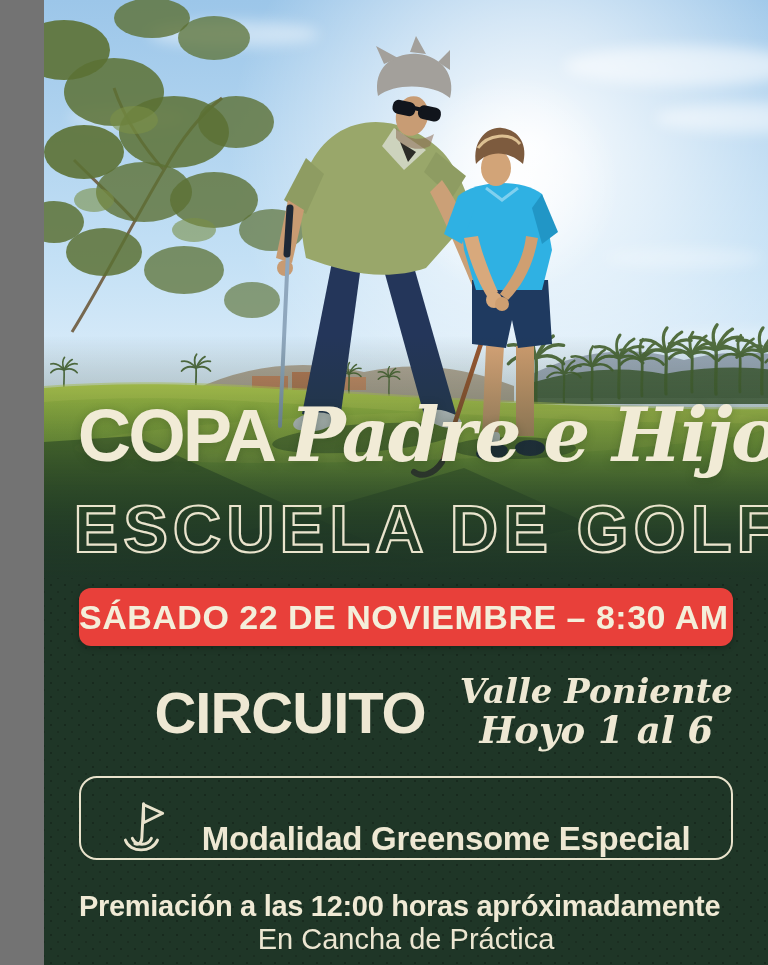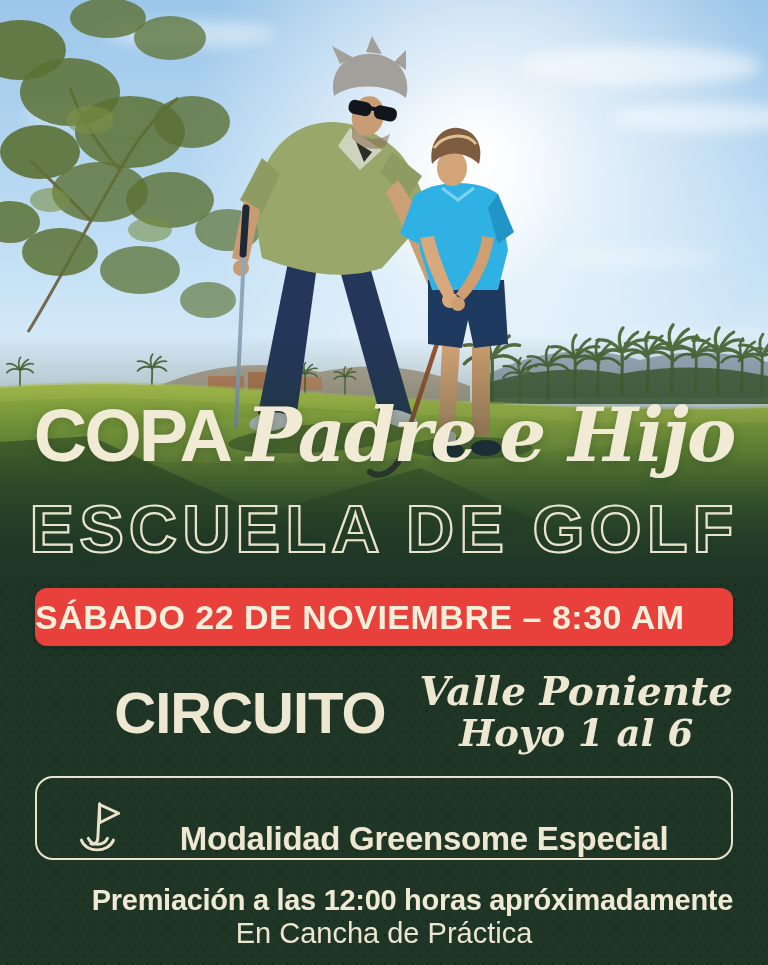--- a/index.html
+++ b/index.html
@@ -4,21 +4,22 @@
 <style>
   * { margin: 0; padding: 0; box-sizing: border-box; }
   html, body { width: 768px; }
   body { font-family: "Liberation Sans", sans-serif; background: #1f3627; }
 
   .poster {
     position: relative;
     width: 768px;
     height: 965px;
     overflow: hidden;
-    background: #b91c1c;
+    background: #737373;
+    padding-left: 44px;
   }
 
   
   .photo {
     position: relative;
     width: 768px;
     height: 578px;
   }
   .photo svg { display: block; }
   .photo-fade {
@@ -110,21 +111,21 @@
     color: #eee8d3;
   }
   .circuit-loc {
     font-family: "DejaVu Serif", "Liberation Serif", serif;
     font-style: italic;
     font-weight: 700;
     text-align: center;
     color: #eee8d3;
     line-height: 1.1;
   }
-  .circuit-loc .loc1 { font-size: 39px; }
+  .circuit-loc .loc1 { font-size: 34px; }
   .circuit-loc .loc2 { font-size: 37px; }
 
   .modality-box {
     margin-top: 18px;
     height: 84px;
     border: 2.5px solid #e9e3cc;
     border-radius: 18px;
     display: flex;
     align-items: flex-end;
     padding-left: 34px;
@@ -134,22 +135,22 @@
     flex: 1;
     text-align: center;
     font-weight: 700;
     font-size: 33px;
     letter-spacing: -0.3px;
     color: #eee8d3;
     padding-right: 6px;
   }
 
   .footer-line1 {
-    margin-top: 24px;
-    text-align: right;
+    margin-top: 30px;
+    text-align: left;
     font-weight: 700;
     font-size: 29px;
     letter-spacing: -0.3px;
     color: #f0ead5;
   }
   .footer-line2 {
     text-align: center;
     font-weight: 400;
     font-size: 29px;
     color: #ece6d1;

